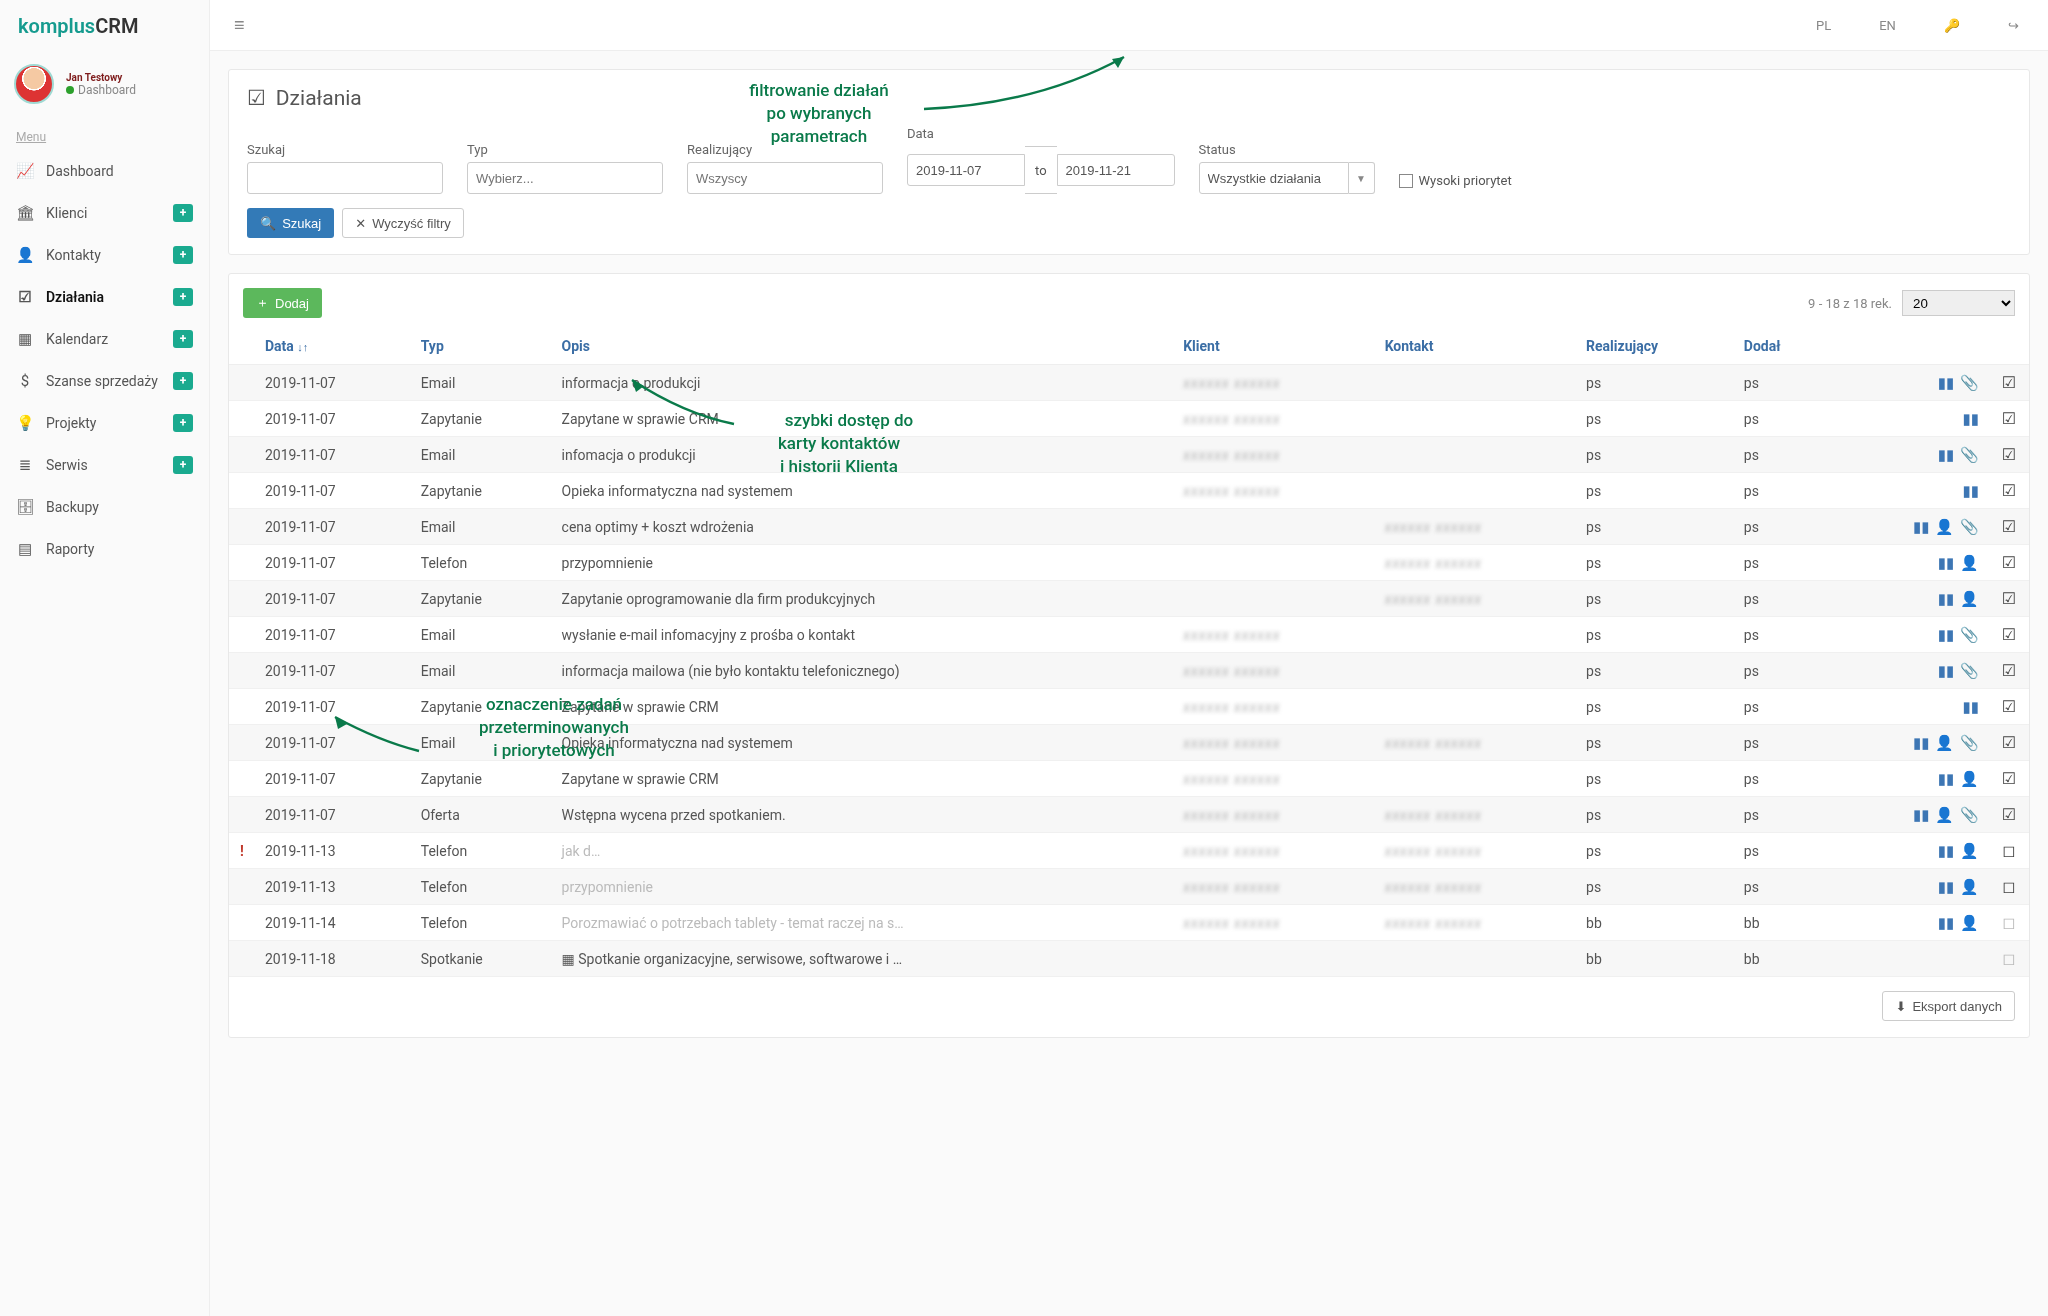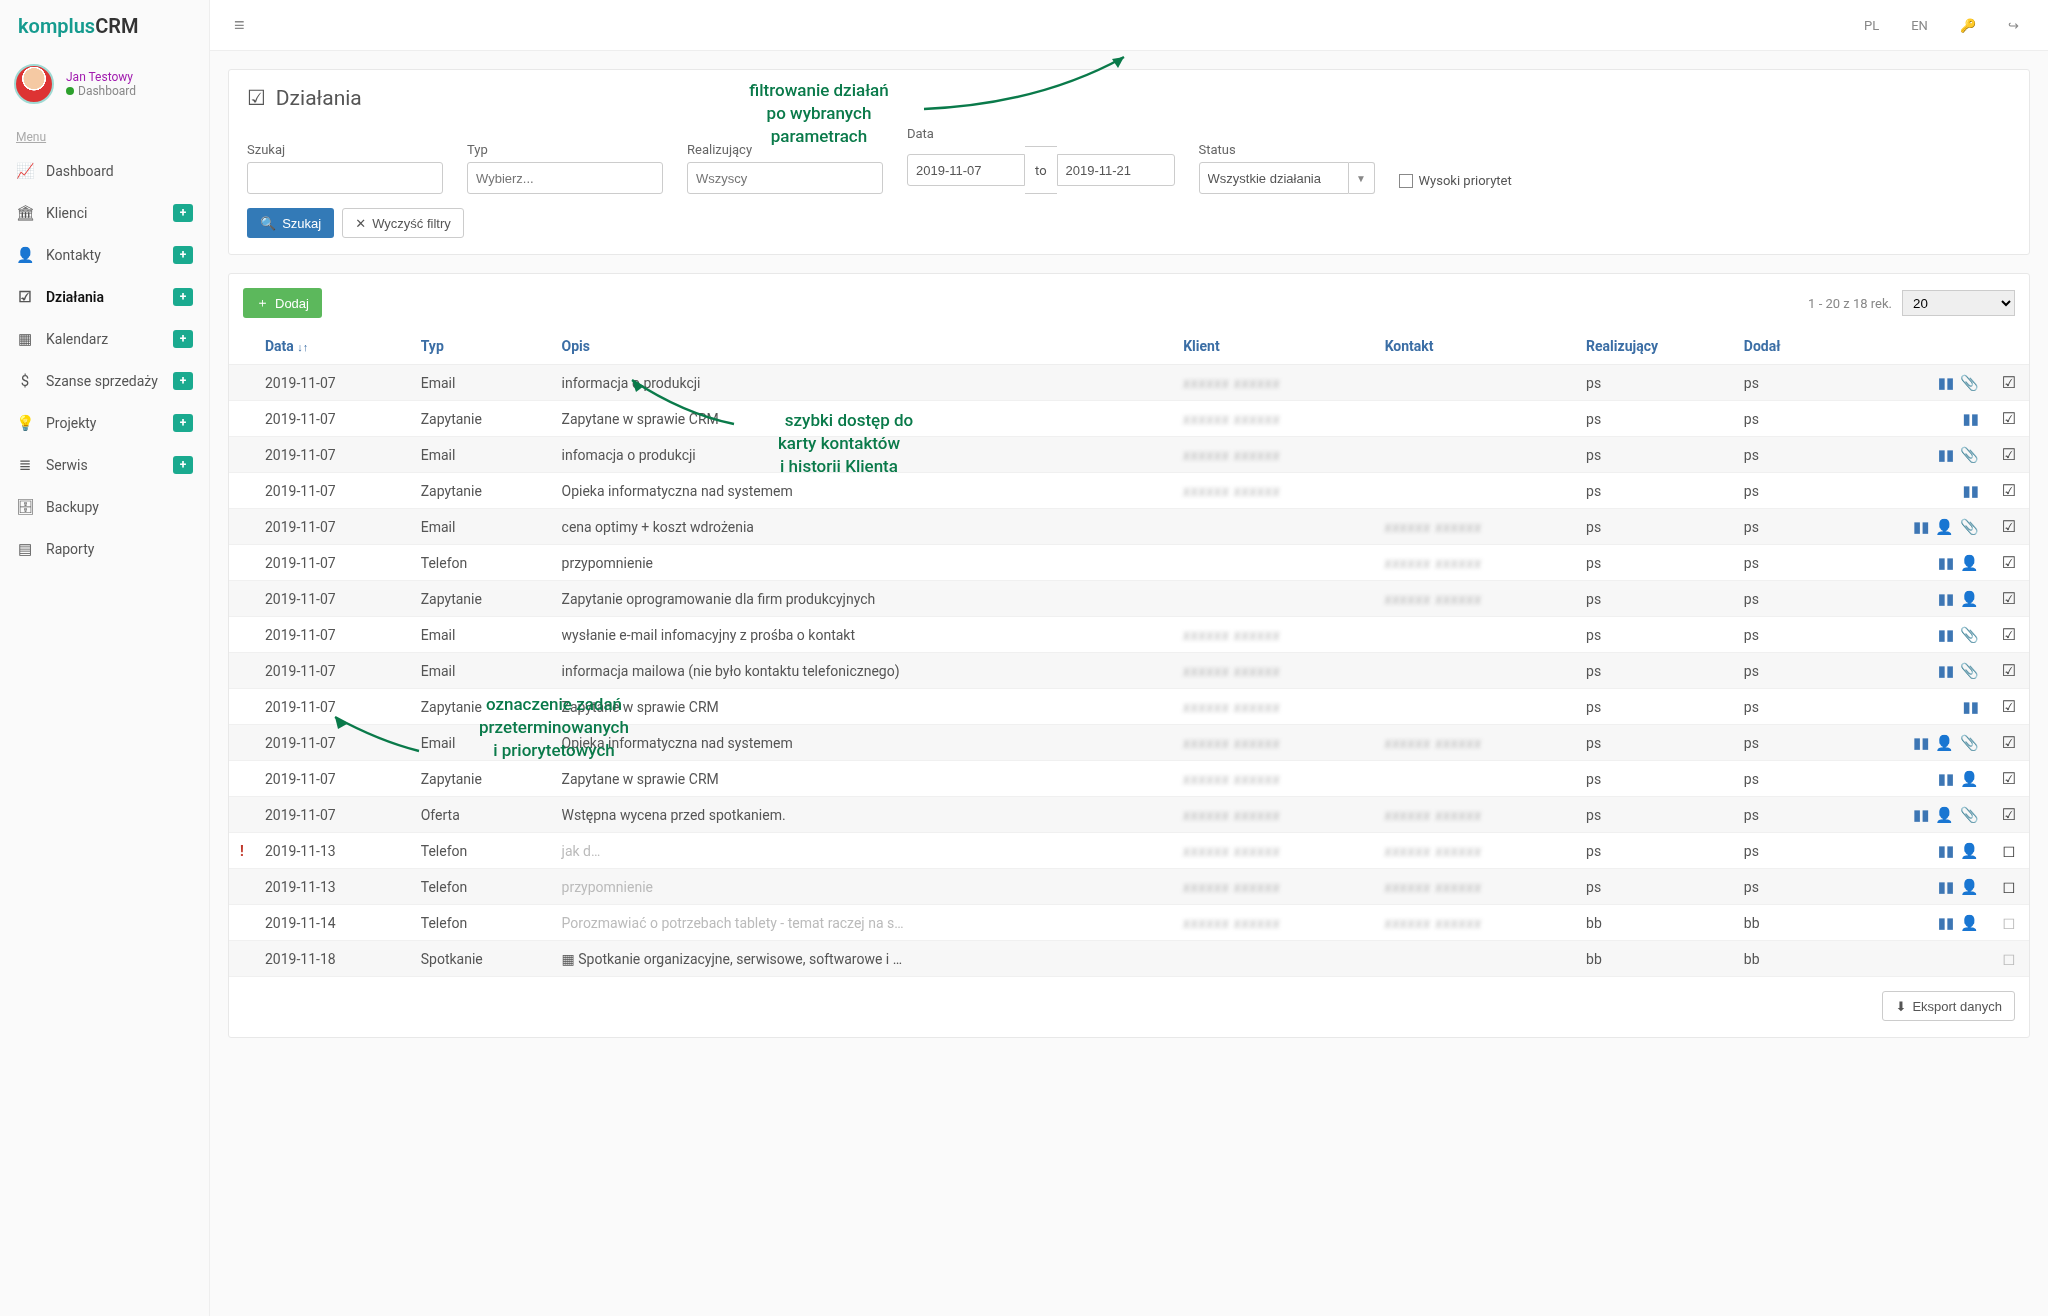--- a/index.html
+++ b/index.html
@@ -6,35 +6,35 @@
 body { font-family: -apple-system, "Segoe UI", Roboto, sans-serif; font-size: 14px; color: #555; background: #fff; }
 .app { display: flex; min-height: 100vh; }
 
 
 .sidebar { width: 210px; background: #fafafa; border-right: 1px solid #eee; padding-bottom: 30px; }
 .logo { padding: 14px 18px; font-size: 20px; font-weight: 600; color: #7a7a7a; }
 .logo .teal { color: #169b8f; }
 .logo .bold { color: #333; }
 .user-block { display: flex; align-items: center; gap: 12px; padding: 12px 14px; }
 .avatar { width: 40px; height: 40px; border-radius: 50%; background: radial-gradient(circle at 50% 35%, #f5c9a3 0 35%, #fff 36% 40%, #d33 41% 100%); border: 2px solid #9fd9d3; }
-.user-name { font-weight: 400; color: #a21caf; font-size: 12px; }
+.user-name { font-weight: 700; color: #7f1d1d; font-size: 10px; }
 .user-status { font-size: 12px; color: #888; }
 .status-dot { display:inline-block; width:8px; height:8px; border-radius:50%; background:#2ca02c; margin-right:4px; }
 .menu-label { padding: 14px 16px 6px; font-size: 12px; color: #aaa; text-decoration: underline; }
 .nav-item { display:flex; align-items:center; justify-content:space-between; padding: 12px 16px; color:#555; cursor:pointer; }
 .nav-item.active { color:#111; font-weight:600; }
 .nav-left { display:flex; align-items:center; gap:12px; }
 .nav-ico { width:18px; text-align:center; font-size:15px; color:#555; }
 .nav-badge { width:20px; height:18px; background:#1aaa8f; border-radius:3px; display:flex; align-items:center; justify-content:center; color:#fff; font-size:12px; font-weight:700; }
 
 
 .main { flex:1; display:flex; flex-direction:column; }
 .topbar { display:flex; align-items:center; justify-content:space-between; padding: 8px 14px; border-bottom:1px solid #eee; }
 .hamburger { font-size:18px; color:#888; cursor:pointer; padding:6px 10px; }
-.top-actions { display:flex; gap:2px; }
+.top-actions { display:flex; gap:18px; }
 .top-btn { padding:8px 14px; font-size:13px; color:#888; cursor:pointer; border:1px solid transparent; }
 
 .content { padding: 18px; background:#fafafa; flex:1; }
 .panel { background:#fff; border:1px solid #e8e8e8; border-radius:3px; padding:16px 18px; margin-bottom:18px; }
 .panel-title { font-size:21px; color:#555; display:flex; align-items:center; gap:10px; margin-bottom:16px; }
 
 .filter-row { display:flex; gap:24px; flex-wrap:wrap; align-items:flex-end; }
 .fgroup { display:flex; flex-direction:column; gap:5px; }
 .fgroup label { font-size:13px; color:#666; }
 .fgroup input, .fgroup select { height:32px; border:1px solid #ccc; border-radius:3px; padding:0 8px; font-size:13px; color:#555; background:#fff; }
@@ -229,21 +229,21 @@
         </div>
       </div>
 
       <div class="table-panel" id="table-panel">
         <div class="table-top">
           <button class="btn btn-success">
             <span>＋</span>
               <span>Dodaj</span>
           </button>
           <div class="rec-info">
-            <span>1 - 20 z 18 rek.</span>
+            <span>9 - 18 z 18 rek.</span>
             <select><option>20</option></select>
           </div>
         </div>
 
         <table>
           <thead>
               <tr>
             <th class="col-flag"></th>
             <th><span>Data</span> <span style="font-size:11px;">↓↑</span></th>
             <th>Typ</th>

